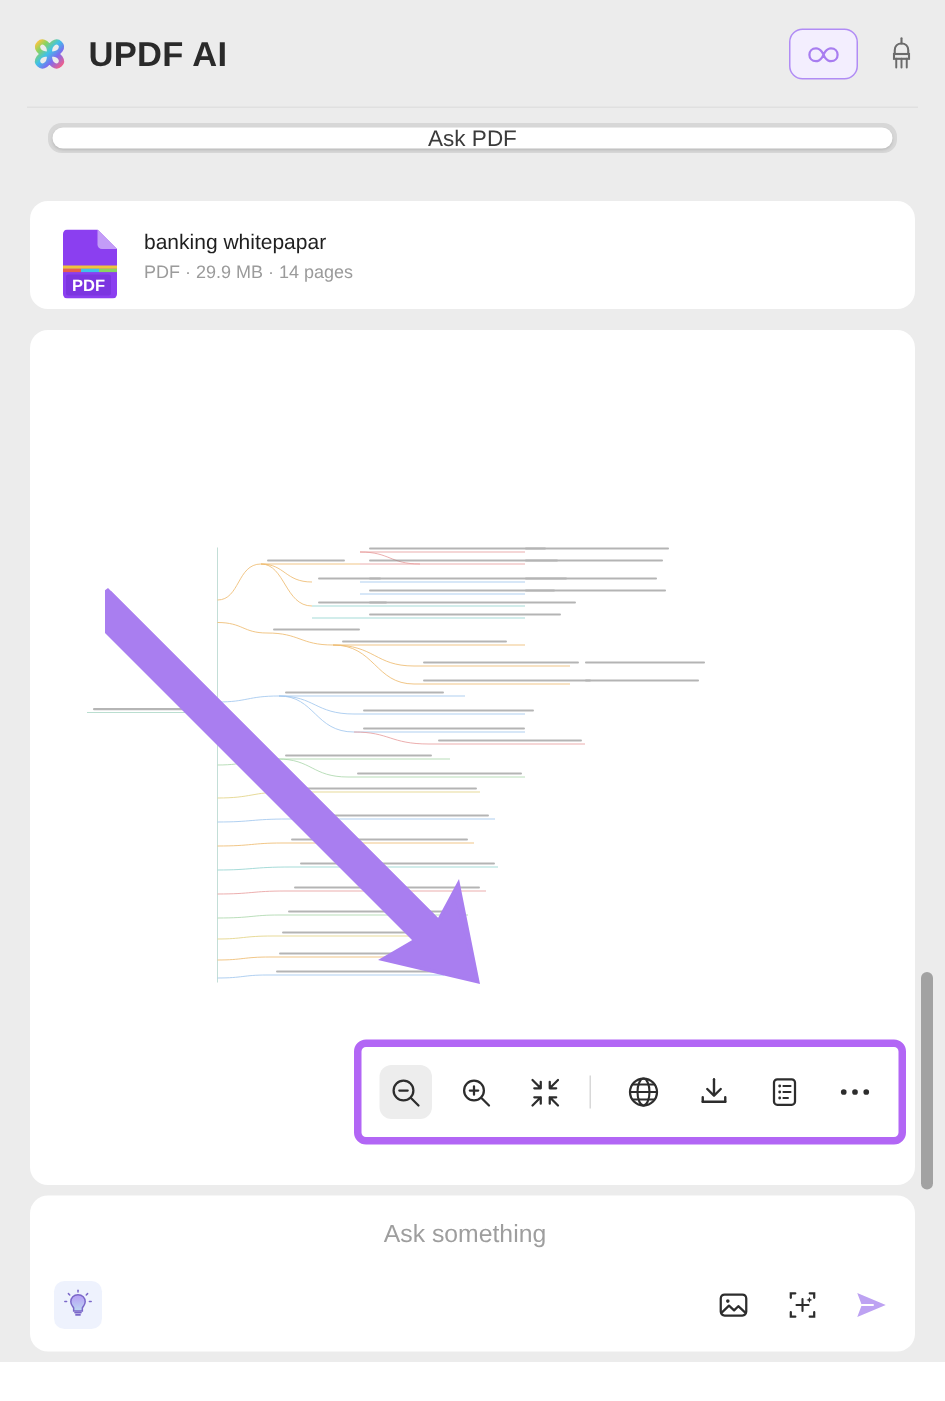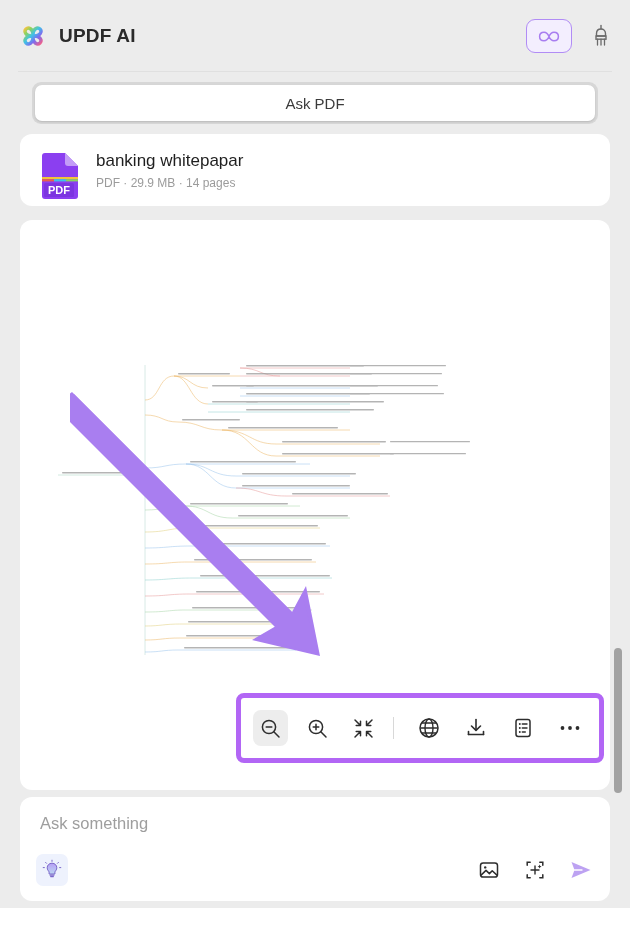--- a/index.html
+++ b/index.html
@@ -13,21 +13,21 @@
   
   .header {
     position: absolute; left: 0; top: 0;
     width: 630px; height: 72px;
     background: #ececec;
     display: flex; align-items: center;
   }
   .brand { display: flex; align-items: center; margin-left: 18px; gap: 11px; }
   .logo { width: 30px; height: 30px; position: relative; }
   .brand-title {
-    font-size: 19px; font-weight: bold; color: #2a2a2a;
+    font-size: 23px; font-weight: bold; color: #2a2a2a;
     letter-spacing: .2px;
   }
   .header-right {
     margin-left: auto; display: flex; align-items: center; gap: 16px;
     margin-right: 16px;
   }
   .infinity-badge {
     width: 46px; height: 34px;
     border: 1.6px solid #b18cf5; border-radius: 9px;
     display: flex; align-items: center; justify-content: center;
@@ -35,40 +35,40 @@
   }
   .brush-btn { width: 26px; height: 30px; display:flex; align-items:center; justify-content:center; }
   .header-divider {
     position: absolute; left: 18px; top: 71px; width: 594px; height: 1px;
     background: #e0e0e0;
   }
 
   
   .tabs {
     position: absolute; left: 32px; top: 82px;
-    width: 566px; height: 42px;
+    width: 566px; height: 20px;
     background: #d7d7d7; border-radius: 9px;
     display: flex; padding: 3px;
   }
   .tab {
     flex: 1; display: flex; align-items: center; justify-content: center;
     font-size: 15px; color: #3b3b3b; border-radius: 7px;
   }
   .tab.active { background: #ffffff; box-shadow: 0 1px 2px rgba(0,0,0,.14); }
 
   
   .file-card {
     position: absolute; left: 20px; top: 134px;
     width: 590px; height: 72px;
     background: #fff; border-radius: 12px;
     display: flex; align-items: center; padding-left: 20px; gap: 18px;
   }
   .pdf-icon { width: 38px; height: 34px; position: relative; flex: none; }
   .file-meta { display: flex; flex-direction: column; gap: 5px; }
-  .file-name { font-size: 17px; color: #1f1f1f; }
+  .file-name { font-size: 14px; color: #1f1f1f; }
   .file-sub { font-size: 12px; color: #9b9b9b; }
 
   
   .viewer {
     position: absolute; left: 20px; top: 220px;
     width: 590px; height: 570px;
     background: #fff; border-radius: 12px;
     overflow: hidden;
   }
   .mindmap-wrap {
@@ -110,21 +110,21 @@
   
   .composer {
     position: absolute; left: 20px; top: 797px;
     width: 590px; height: 104px;
     background: #fff; border-radius: 12px;
   }
   .composer-input {
     position: absolute; left: 20px; top: 17px;
     width: 540px; border: none; outline: none;
     font-size: 16.5px; font-family: "Liberation Sans", sans-serif;
-    color: #1f1f1f; background: transparent;
+    color: #1f1f1f; background: transparent; text-align: center;
   }
   .composer-input::placeholder { color: #9e9e9e; }
   .composer-bar {
     position: absolute; left: 0; bottom: 8px;
     width: 590px; height: 46px;
     display: flex; align-items: center; padding: 0 16px;
   }
   .bulb-btn {
     width: 32px; height: 32px; border-radius: 7px; background: #eef2fd;
     display: flex; align-items: center; justify-content: center;

